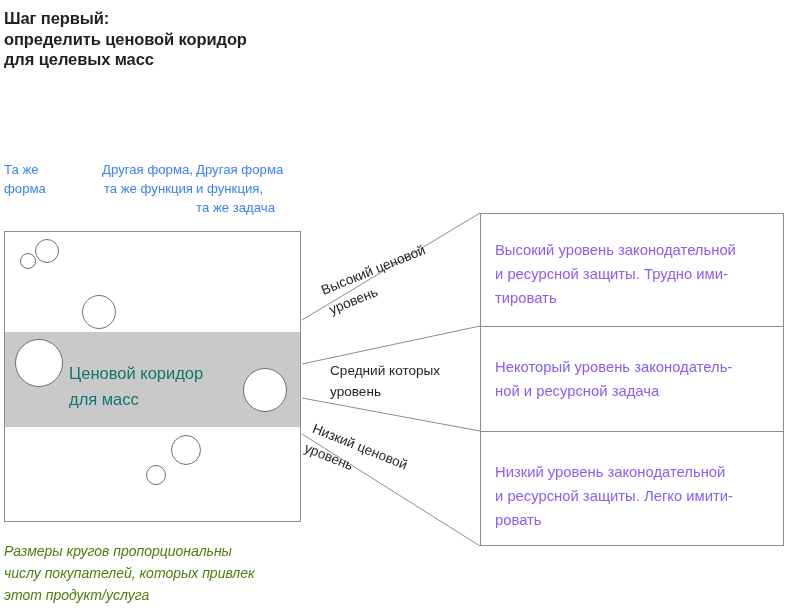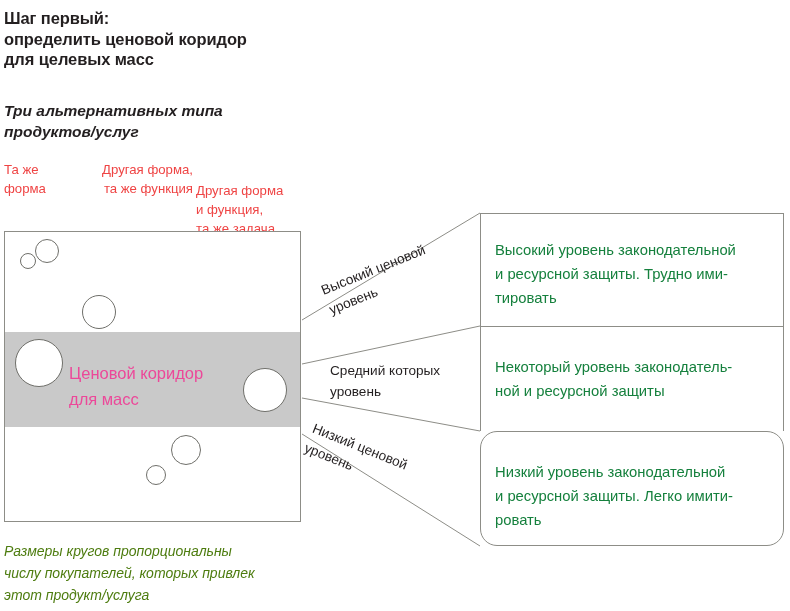--- a/index.html
+++ b/index.html
@@ -46,26 +46,26 @@
     line-height: 21px;
     color: #231f20;
     white-space: pre-line;
   }
 
   
   .col-caption {
     position: absolute;
     font-size: 13.2px;
     line-height: 19px;
-    color: #ef4444;
+    color: #3b82f6;
     white-space: pre-line;
   }
   #col-caption-0 { left: 4px;   top: 160px; width: 70px; }
   #col-caption-1 { left: 73px;  top: 160px; width: 120px; text-align: right; }
-  #col-caption-2 { left: 196px; top: 160px; width: 115px; margin-top: 21px; }
+  #col-caption-2 { left: 196px; top: 160px; width: 115px; }
 
   
   #corridor-box {
     position: absolute;
     left: 4px;
     top: 231px;
     width: 297px;
     height: 291px;
     border: 1px solid #8d8d87;
     background: #ffffff;
@@ -79,21 +79,21 @@
     height: 95px;
     background: #c9c9c9;
   }
   #corridor-label {
     position: absolute;
     left: 64px;
     top: 128px;
     width: 190px;
     font-size: 16.5px;
     line-height: 26px;
-    color: #ec4899;
+    color: #0f766e;
     white-space: pre-line;
   }
   .bubble {
     position: absolute;
     border: 1px solid #6f6f6a;
     border-radius: 50%;
     background: #ffffff;
     box-sizing: border-box;
   }
 
@@ -151,46 +151,44 @@
   .desc-box {
     position: absolute;
     left: 480px;
     width: 304px;
     border: 1px solid #8d8d87;
     background: #ffffff;
     box-sizing: border-box;
   }
   #desc-box-0 { top: 213px;  height: 113px; border-bottom: none; }
   #desc-box-1 { top: 326px;  height: 105px; border-bottom: none; }
-  #desc-box-2 { top: 431px;  height: 115px; border-radius: 17px; }
+  #desc-box-2 { top: 431px;  height: 115px; }
   .desc-text {
     position: absolute;
     left: 14px;
     width: 278px;
     font-size: 14.8px;
     line-height: 24px;
-    color: #15803d;
+    color: #8b5cf6;
     white-space: pre-line;
   }
   #desc-text-0 { top: 24px; }
   #desc-text-1 { top: 28px; }
   #desc-text-2 { top: 28px; }
 </style>
 </head>
 <body>
 
 <div class="stage">
 
   <div class="step-title" id="step-one-title">Шаг первый:
 определить ценовой коридор
 для целевых масс</div>
 
 
-  <div class="subhead" id="subhead">Три альтернативных типа
-продуктов/услуг</div>
 
   <div class="col-caption" id="col-caption-0">Та же
 форма</div>
   <div class="col-caption" id="col-caption-1">Другая форма,
 та же функция</div>
   <div class="col-caption" id="col-caption-2">Другая форма
 и функция,
 та же задача</div>
 
   <div id="corridor-box">
@@ -222,21 +220,21 @@
   <div class="tier-label" id="tier-label-low">Низкий ценовой
 уровень</div>
 
   <div class="desc-box" id="desc-box-0">
     <div class="desc-text" id="desc-text-0">Высокий уровень законодательной
 и ресурсной защиты. Трудно  ими-
 тировать</div>
   </div>
   <div class="desc-box" id="desc-box-1">
     <div class="desc-text" id="desc-text-1">Некоторый уровень законодатель-
-ной и ресурсной защиты</div>
+ной и ресурсной задача</div>
   </div>
   <div class="desc-box" id="desc-box-2">
     <div class="desc-text" id="desc-text-2">Низкий уровень законодательной
 и ресурсной защиты. Легко имити-
 ровать</div>
   </div>
 
   <div id="size-note">Размеры кругов пропорциональны
 числу покупателей, которых привлек
 этот продукт/услуга</div>

